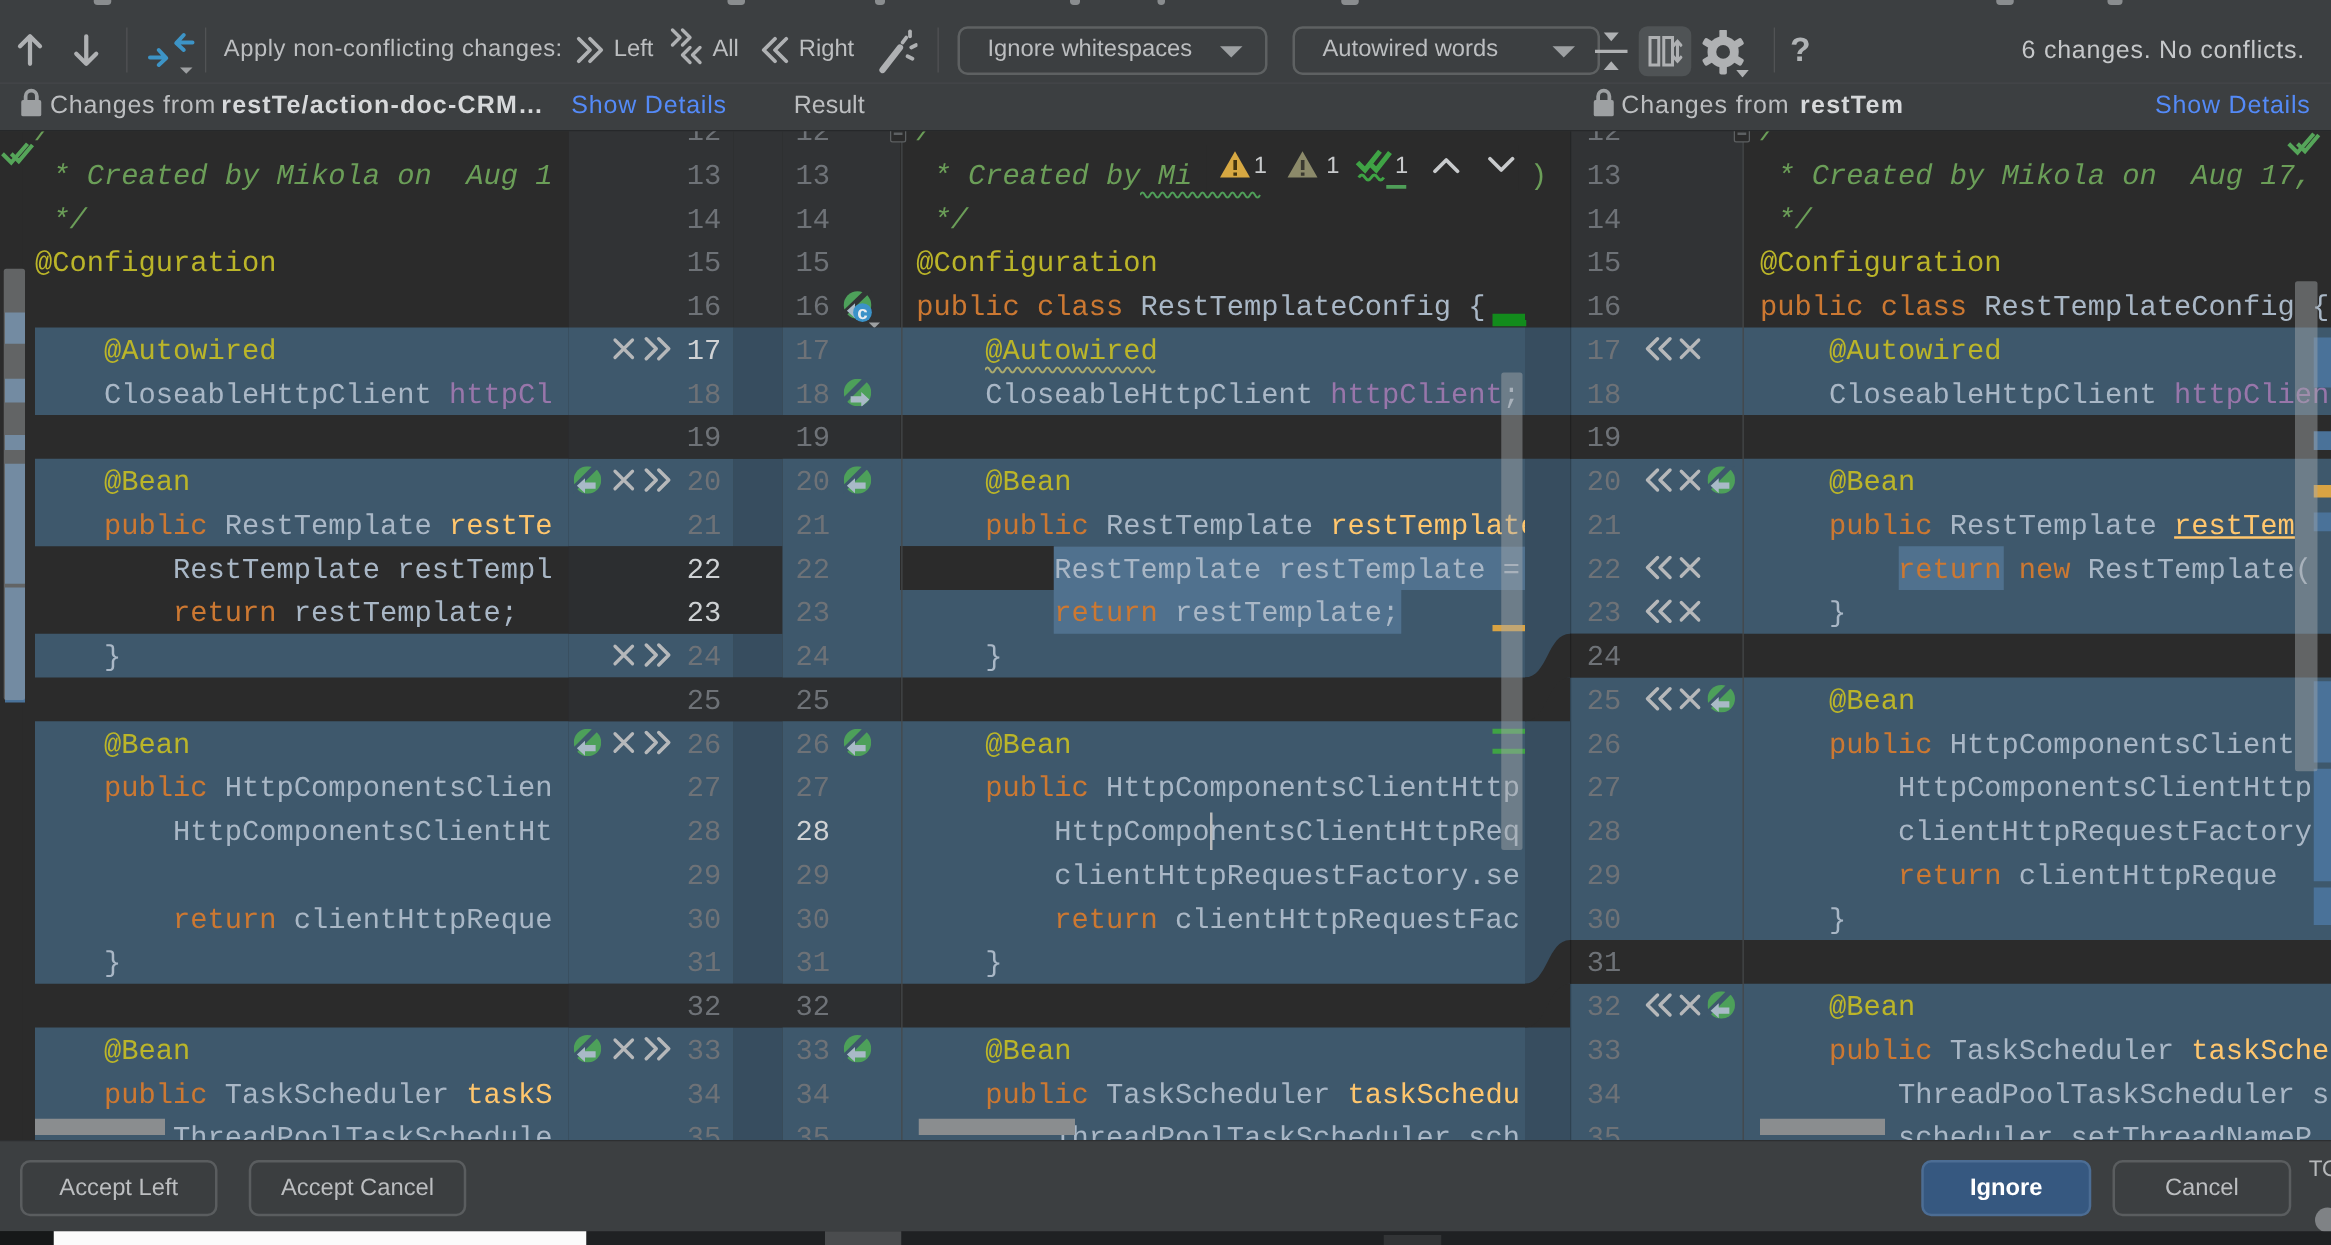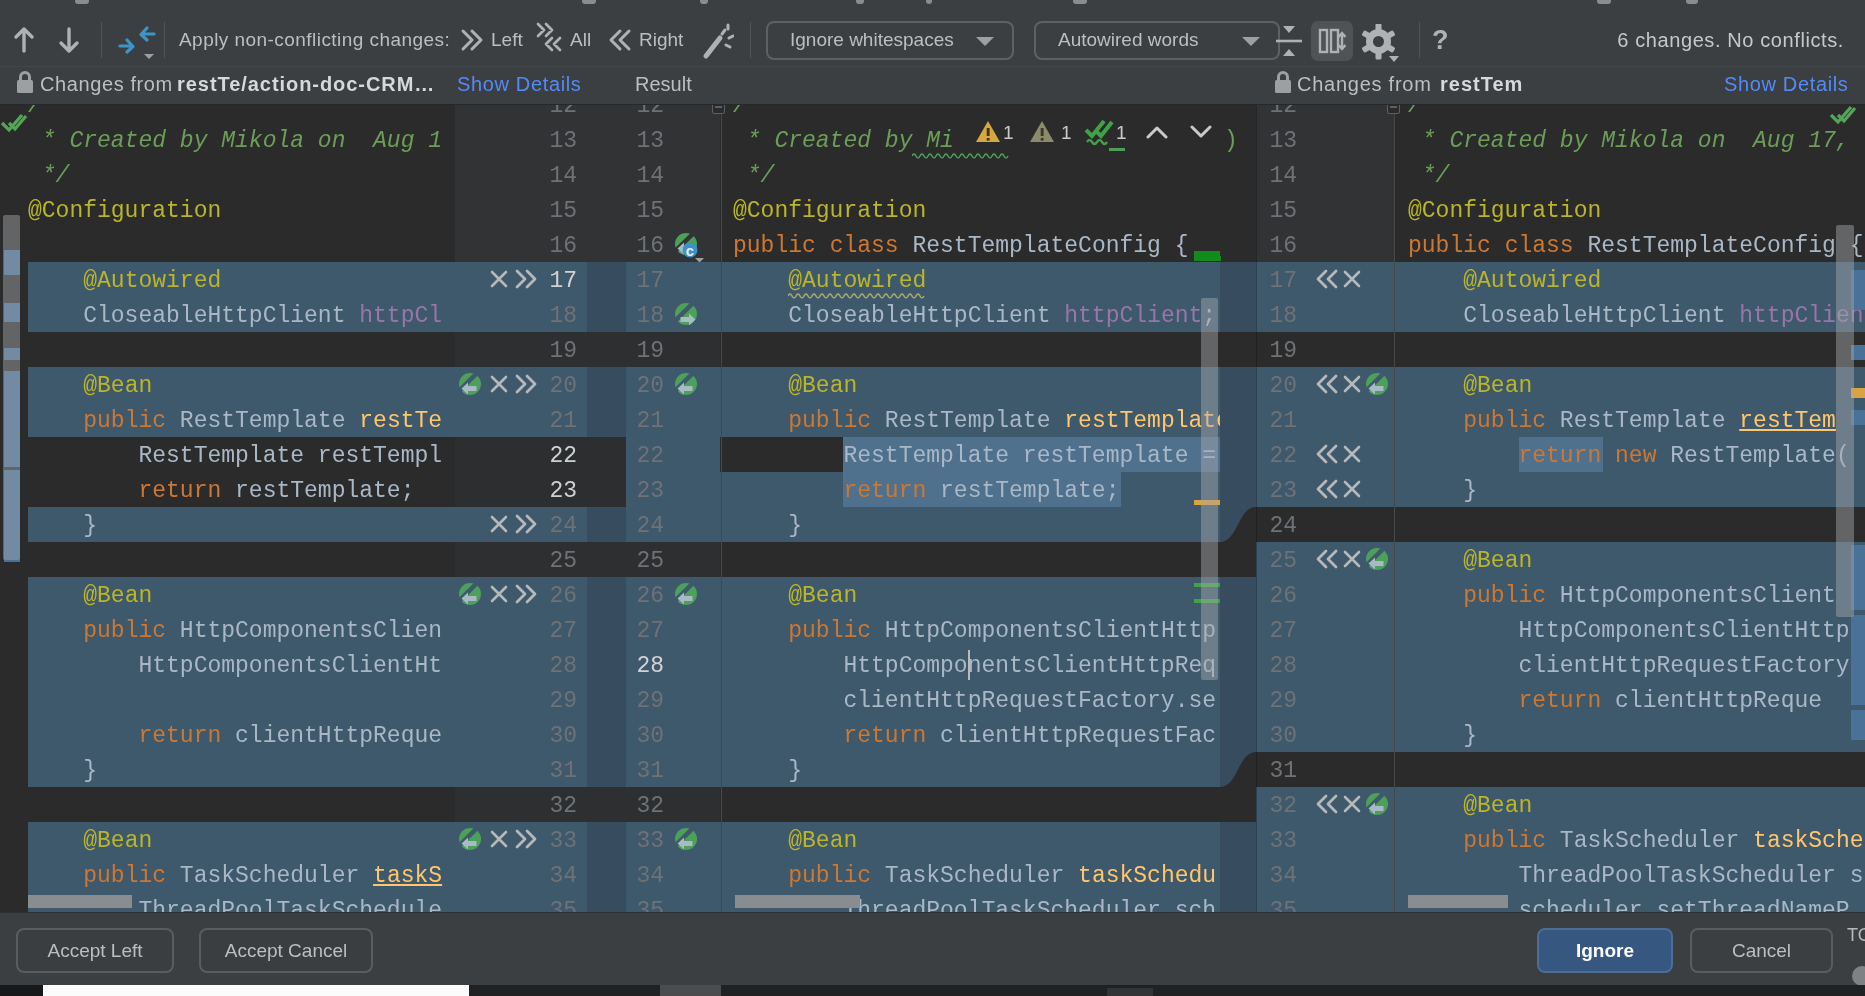--- a/index.html
+++ b/index.html
@@ -188,21 +188,21 @@
 <div style="position:absolute;left:10px;top:299px;font-family:&quot;Liberation Mono&quot;,monospace;font-size:23px;line-height:35px;white-space:pre;"><span style="color:#a9b7c6;">    </span><span style="color:#cc7832;">public </span><span style="color:#a9b7c6;">RestTemplate </span><span style="color:#ffc66d;">restTe</span></div>
 <div style="position:absolute;left:10px;top:334px;font-family:&quot;Liberation Mono&quot;,monospace;font-size:23px;line-height:35px;white-space:pre;"><span style="color:#a9b7c6;">        RestTemplate restTempl</span></div>
 <div style="position:absolute;left:10px;top:369px;font-family:&quot;Liberation Mono&quot;,monospace;font-size:23px;line-height:35px;white-space:pre;"><span style="color:#a9b7c6;">        </span><span style="color:#cc7832;">return </span><span style="color:#a9b7c6;">restTemplate;</span></div>
 <div style="position:absolute;left:10px;top:404px;font-family:&quot;Liberation Mono&quot;,monospace;font-size:23px;line-height:35px;white-space:pre;"><span style="color:#a9b7c6;">    }</span></div>
 <div style="position:absolute;left:10px;top:474px;font-family:&quot;Liberation Mono&quot;,monospace;font-size:23px;line-height:35px;white-space:pre;"><span style="color:#a9b7c6;">    </span><span style="color:#bbb529;">@Bean</span></div>
 <div style="position:absolute;left:10px;top:509px;font-family:&quot;Liberation Mono&quot;,monospace;font-size:23px;line-height:35px;white-space:pre;"><span style="color:#a9b7c6;">    </span><span style="color:#cc7832;">public </span><span style="color:#a9b7c6;">HttpComponentsClien</span></div>
 <div style="position:absolute;left:10px;top:544px;font-family:&quot;Liberation Mono&quot;,monospace;font-size:23px;line-height:35px;white-space:pre;"><span style="color:#a9b7c6;">        HttpComponentsClientHt</span></div>
 <div style="position:absolute;left:10px;top:614px;font-family:&quot;Liberation Mono&quot;,monospace;font-size:23px;line-height:35px;white-space:pre;"><span style="color:#a9b7c6;">        </span><span style="color:#cc7832;">return </span><span style="color:#a9b7c6;">clientHttpReque</span></div>
 <div style="position:absolute;left:10px;top:649px;font-family:&quot;Liberation Mono&quot;,monospace;font-size:23px;line-height:35px;white-space:pre;"><span style="color:#a9b7c6;">    }</span></div>
 <div style="position:absolute;left:10px;top:719px;font-family:&quot;Liberation Mono&quot;,monospace;font-size:23px;line-height:35px;white-space:pre;"><span style="color:#a9b7c6;">    </span><span style="color:#bbb529;">@Bean</span></div>
-<div style="position:absolute;left:10px;top:754px;font-family:&quot;Liberation Mono&quot;,monospace;font-size:23px;line-height:35px;white-space:pre;"><span style="color:#a9b7c6;">    </span><span style="color:#cc7832;">public </span><span style="color:#a9b7c6;">TaskScheduler </span><span style="color:#ffc66d;text-decoration:underline;">taskS</span></div>
+<div style="position:absolute;left:10px;top:754px;font-family:&quot;Liberation Mono&quot;,monospace;font-size:23px;line-height:35px;white-space:pre;"><span style="color:#a9b7c6;">    </span><span style="color:#cc7832;">public </span><span style="color:#a9b7c6;">TaskScheduler </span><span style="color:#ffc66d;">taskS</span></div>
 <div style="position:absolute;left:10px;top:789px;font-family:&quot;Liberation Mono&quot;,monospace;font-size:23px;line-height:35px;white-space:pre;"><span style="color:#a9b7c6;">        ThreadPoolTaskSchedule</span></div>
 
 </div>
 <div style="position:absolute;left:720px;top:0;width:500px;height:807px;overflow:hidden;">
 <div style="position:absolute;left:13px;top:-16px;font-family:&quot;Liberation Mono&quot;,monospace;font-size:23px;line-height:35px;white-space:pre;"><span style="color:#6b9e58;font-style:italic;">/**</span></div>
 <div style="position:absolute;left:13px;top:19px;font-family:&quot;Liberation Mono&quot;,monospace;font-size:23px;line-height:35px;white-space:pre;"><span style="color:#6b9e58;font-style:italic;"> * Created by Mi</span></div>
 <div style="position:absolute;left:13px;top:54px;font-family:&quot;Liberation Mono&quot;,monospace;font-size:23px;line-height:35px;white-space:pre;"><span style="color:#6b9e58;font-style:italic;"> */</span></div>
 <div style="position:absolute;left:13px;top:89px;font-family:&quot;Liberation Mono&quot;,monospace;font-size:23px;line-height:35px;white-space:pre;"><span style="color:#bbb529;">@Configuration</span></div>
 <div style="position:absolute;left:13px;top:124px;font-family:&quot;Liberation Mono&quot;,monospace;font-size:23px;line-height:35px;white-space:pre;"><span style="color:#cc7832;">public </span><span style="color:#cc7832;">class </span><span style="color:#a9b7c6;">RestTemplateConfig {</span></div>
 <div style="position:absolute;left:13px;top:159px;font-family:&quot;Liberation Mono&quot;,monospace;font-size:23px;line-height:35px;white-space:pre;"><span style="color:#a9b7c6;">    </span><span style="color:#bbb529;">@Autowired</span></div>

